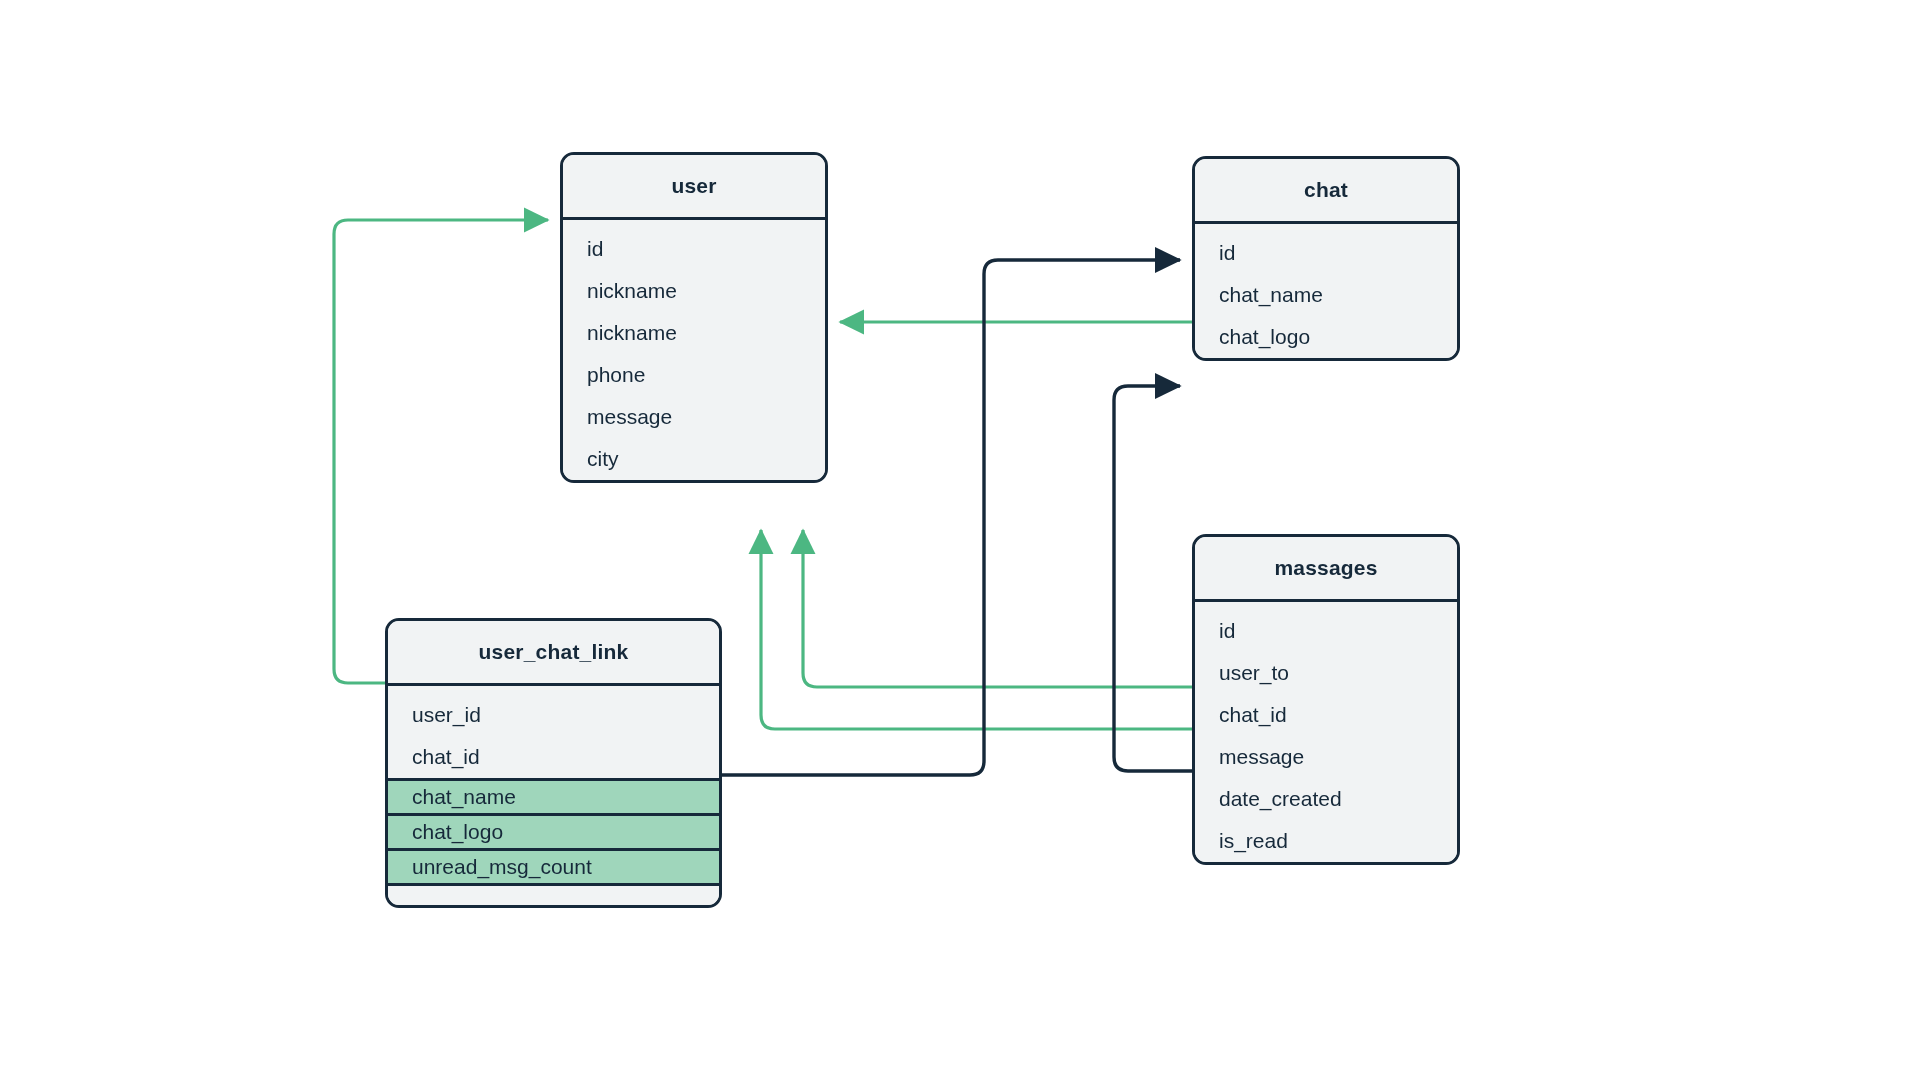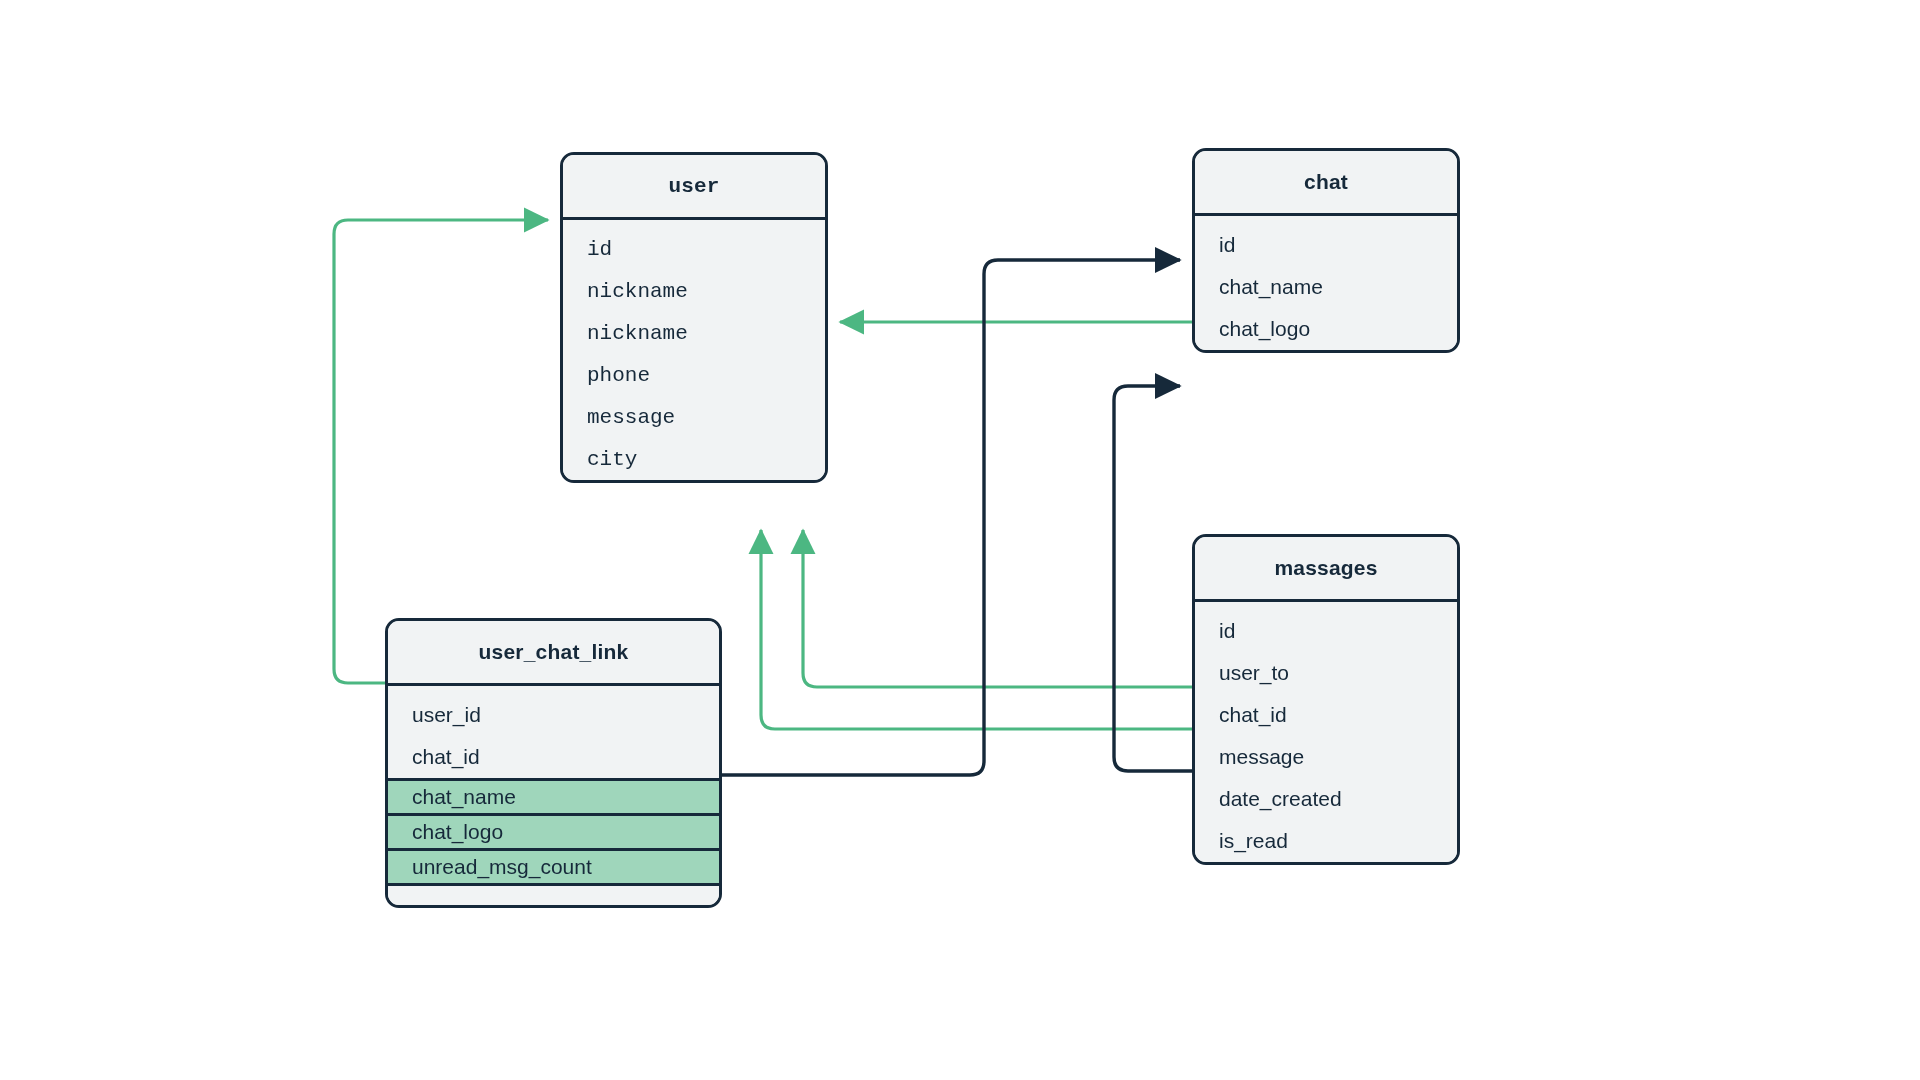--- a/index.html
+++ b/index.html
@@ -87,33 +87,33 @@
 
     <g>
       <path d="M 722 775 L 970 775 Q 984 775 984 761 L 984 274 Q 984 260 998 260 L 1180 260" fill="none" stroke="#16293a" stroke-width="3.4" marker-end="url(#arrowDark)"></path>
     </g>
 
     <g>
       <path d="M 1192 771 L 1128 771 Q 1114 771 1114 757 L 1114 400 Q 1114 386 1128 386 L 1180 386" fill="none" stroke="#16293a" stroke-width="3.4" marker-end="url(#arrowDark)"></path>
     </g>
   </svg>
 
-  <div class="entity pad-top" style="left:560px;top:152px;width:268px;font-family:Liberation Mono, monospace;">
+  <div class="entity pad-top" style="left:560px;top:152px;width:268px;">
     <div class="entity-title">user</div>
     <div class="fields">
       <div class="field">id</div>
       <div class="field">nickname</div>
       <div class="field">nickname</div>
       <div class="field">phone</div>
       <div class="field">message</div>
       <div class="field">city</div>
     </div>
   </div>
 
-  <div class="entity pad-top" style="left:1192px;top:148px;width:268px;">
+  <div class="entity pad-top" style="left:1192px;top:156px;width:268px;">
     <div class="entity-title">chat</div>
     <div class="fields">
       <div class="field">id</div>
       <div class="field">chat_name</div>
       <div class="field">chat_logo</div>
     </div>
   </div>
 
   <div class="entity pad-top" style="left:385px;top:618px;width:337px;">
     <div class="entity-title">user_chat_link</div>

